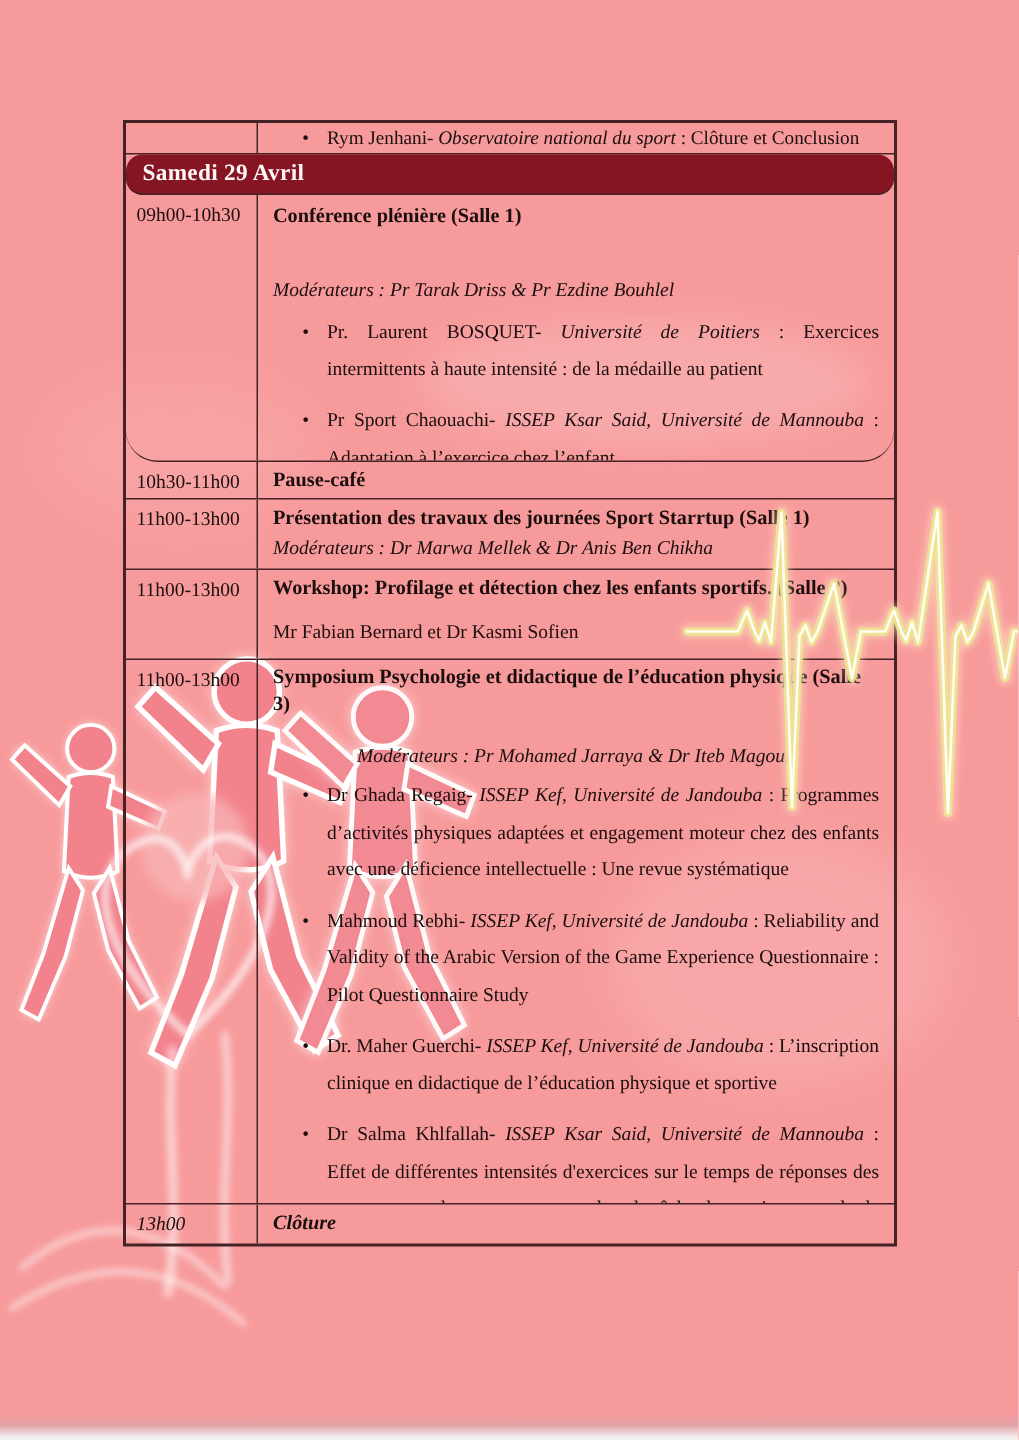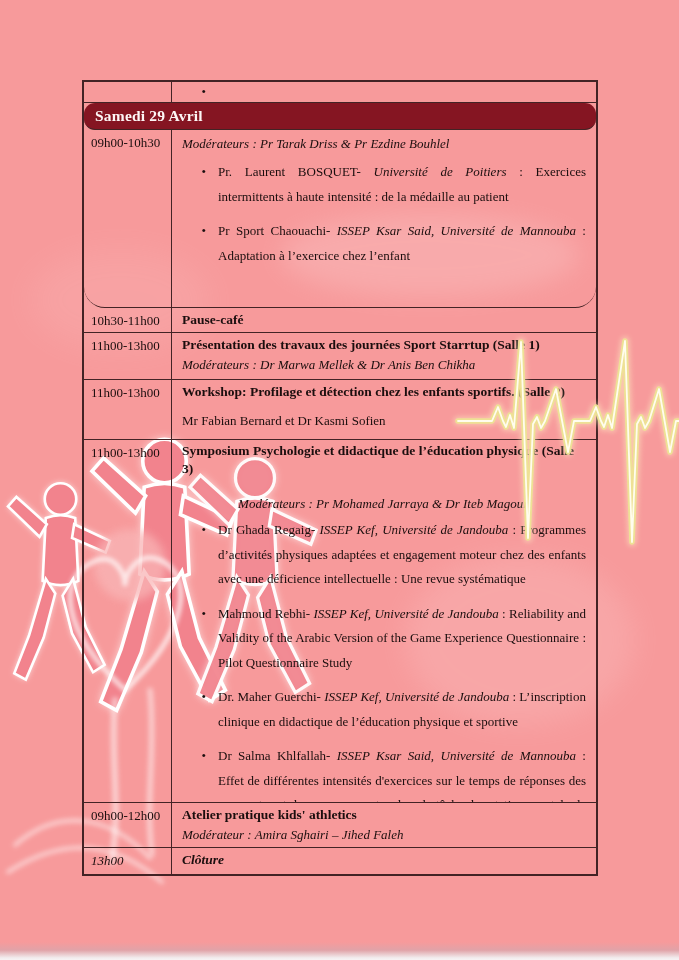--- a/index.html
+++ b/index.html
@@ -131,31 +131,33 @@
     <path class="wave" stroke-width="4" d="M8,872 C70,832 120,846 162,882"></path>
   </svg>
 
   <div class="schedule">
 
     <div class="row r-pre">
       <div class="cell time"></div>
       <div class="cell content">
         <div class="bullet">
           <span class="marker">•</span>
+          <p class="txt"><span>Rym Jenhani- </span><span class="it">Observatoire national du sport</span><span> : Clôture et Conclusion</span></p>
         </div>
       </div>
     </div>
 
     <div class="banner">
       <span>Samedi 29 Avril</span>
     </div>
 
     <div class="row r0">
       <div class="cell time"><span>09h00-10h30</span></div>
       <div class="cell content">
+        <div class="title">Conférence plénière (Salle 1)</div>
         <div class="mods">Modérateurs : Pr Tarak Driss &amp; Pr Ezdine Bouhlel</div>
         <div class="bullet">
           <span class="marker">•</span>
           <p class="txt"><span>Pr. Laurent BOSQUET- </span><span class="it">Université de Poitiers</span><span> : Exercices intermittents à haute intensité : de la médaille au patient</span></p>
         </div>
         <div class="bullet">
           <span class="marker">•</span>
           <p class="txt"><span>Pr Sport Chaouachi- </span><span class="it">ISSEP Ksar Said, Université de Mannouba</span><span> : Adaptation à l’exercice chez l’enfant</span></p>
         </div>
       </div>
@@ -201,27 +203,20 @@
           <span class="marker">•</span>
           <p class="txt"><span>Dr. Maher Guerchi- </span><span class="it">ISSEP Kef, Université de Jandouba</span><span> : L’inscription clinique en didactique de l’éducation physique et sportive</span></p>
         </div>
         <div class="bullet">
           <span class="marker">•</span>
           <p class="txt"><span>Dr Salma Khlfallah- </span><span class="it">ISSEP Ksar Said, Université de Mannouba</span><span> : Effet de différentes intensités d'exercices sur le temps de réponses des gymnastes et des non gymnastes dans la tâche de rotation mentale de cube 3D</span></p>
         </div>
       </div>
     </div>
 
-    <div class="row r5">
-      <div class="cell time"><span>09h00-12h00</span></div>
-      <div class="cell content">
-        <div class="title">Atelier pratique kids' athletics</div>
-        <div class="mods">Modérateur : Amira Sghairi – Jihed Faleh</div>
-      </div>
-    </div>
 
     <div class="row r6">
       <div class="cell time"><span>13h00</span></div>
       <div class="cell content">
         <div class="title">Clôture</div>
       </div>
     </div>
 
   </div>
 

